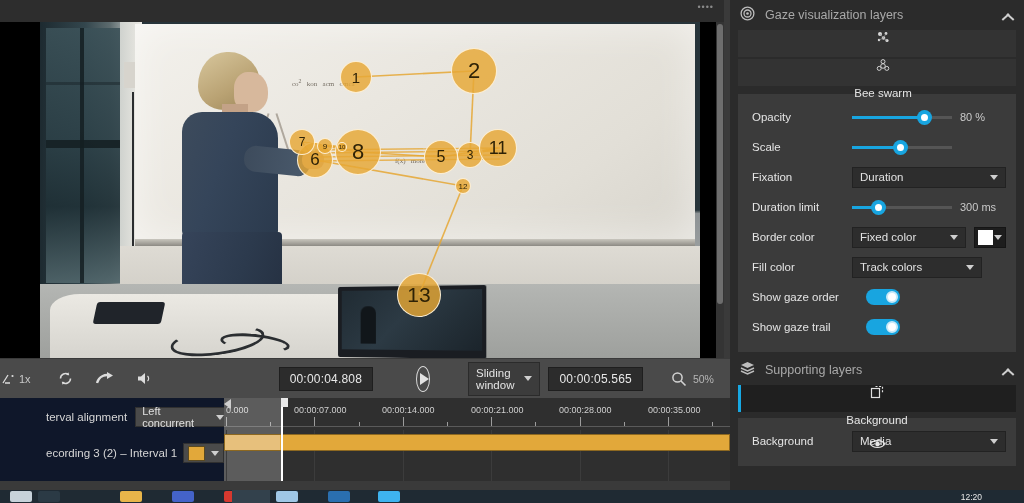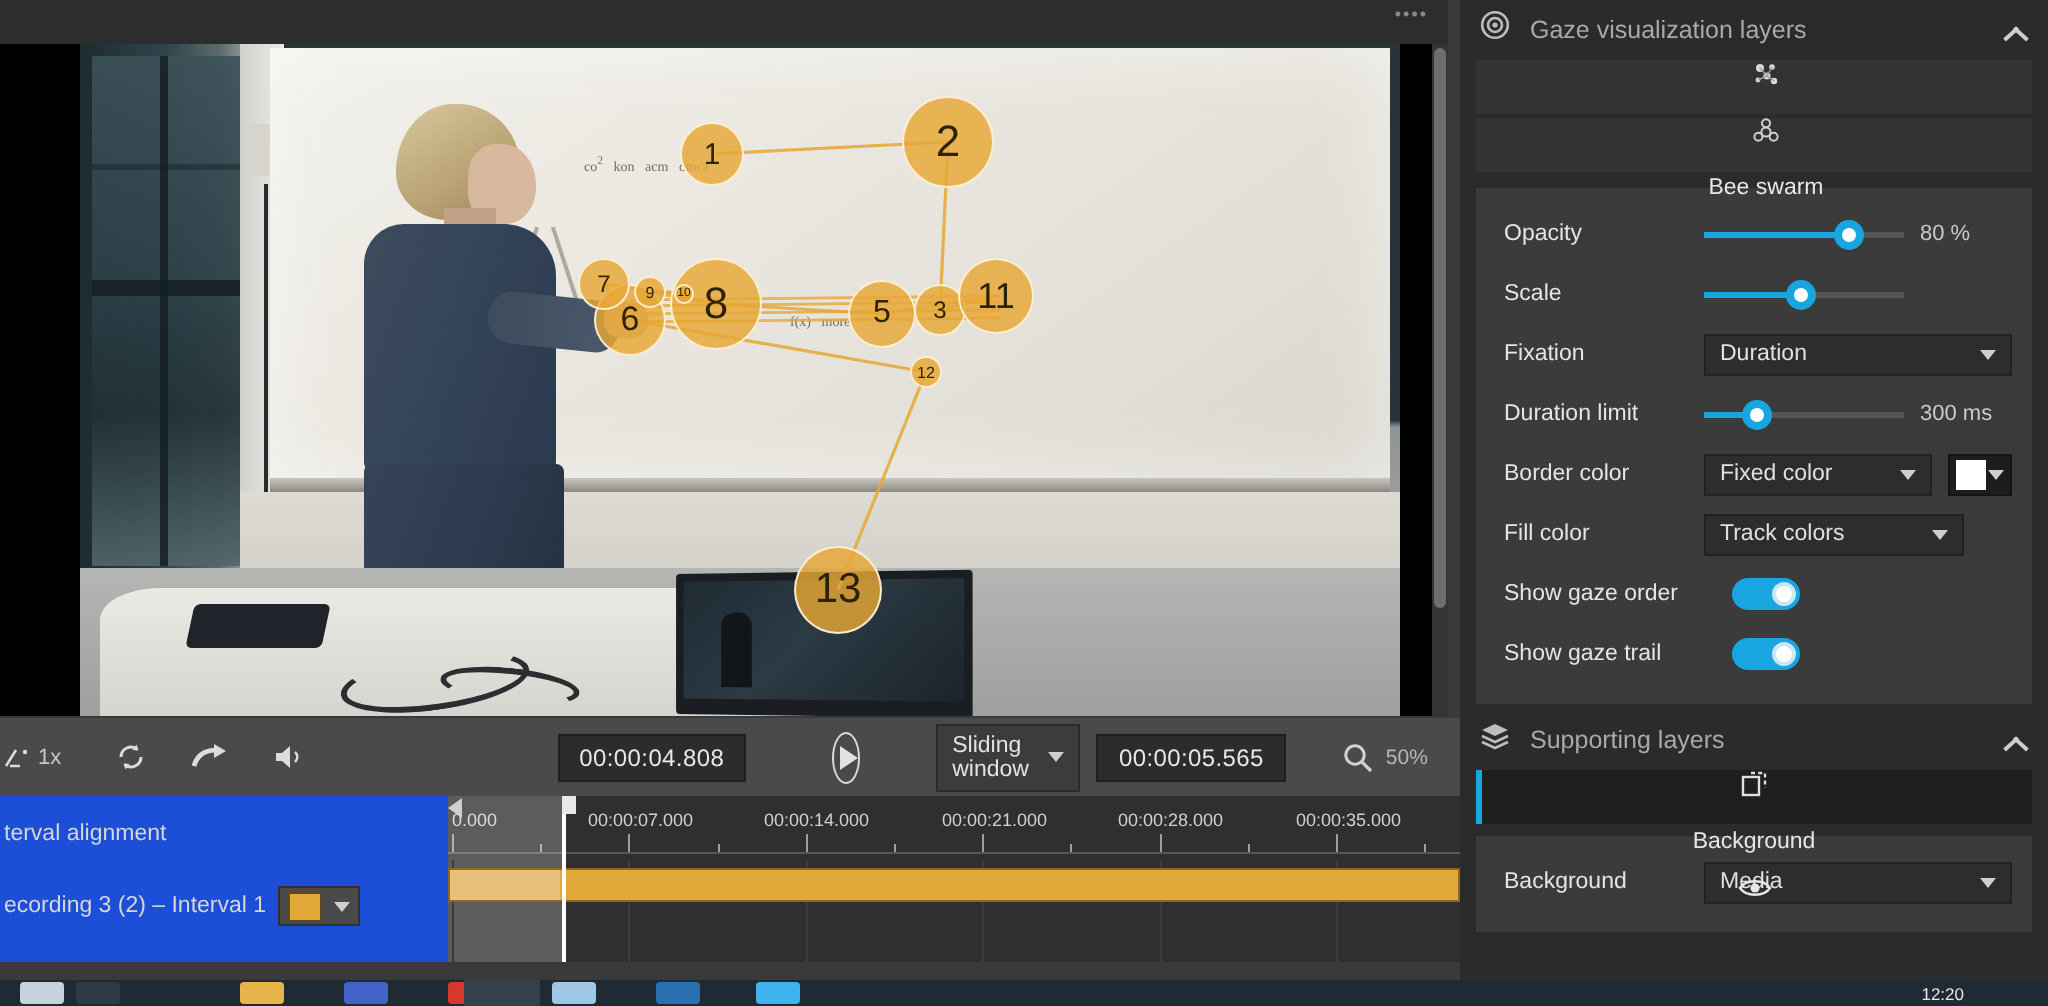--- a/index.html
+++ b/index.html
@@ -192,21 +192,21 @@
   .sq-btn {
     width: 24px; height: 20px; background:#3f3f3f; border:1px solid #2c2c2c;
     display:flex; align-items:center; justify-content:center;
   }
 
   
   #timeline {
     position: absolute; left: 0; top: 398px; width: 730px; height: 83px;
     background: #3b3b3b;
   }
-  #tl-left { position:absolute; left:0; top:0; width:224px; height:83px; background:#1d4ed8; }
+  #tl-left { position:absolute; left:0; top:0; width:224px; height:83px; background:#0f172a;padding-left:44px; }
   .tl-row { display:flex; align-items:center; height:28px; padding-left:2px; }
   .tl-label { color:#d6d6d6; font-size:11.5px; white-space:nowrap; }
   .tl-sel {
     background:#4a4a4a; border:1px solid #303030; color:#e0e0e0; font-size:11px;
     height:20px; display:flex; align-items:center; padding:0 6px; gap:22px;
   }
   .swatch { width:17px; height:15px; background:#e2a83a; border:1px solid #5a4a22; }
   #tl-right { position:absolute; left:224px; top:0; width:506px; height:83px; background:#2f2f2f; }
   .tl-ruler { position:absolute; left:0; top:0; width:506px; height:32px; background:#2f2f2f; }
   .tl-tick-label { position:absolute; top:7px; color:#d0d0d0; font-size:9px; }
@@ -457,20 +457,24 @@
           <rect x="1.5" y="1.5" width="11" height="11" stroke="#d6d6d6" stroke-width="1.2" fill="none"></rect>
           <rect x="4" y="4" width="6" height="6" fill="#d6d6d6"></rect>
         </svg>
       </div>
     </div>
 
     <div id="timeline">
       <div id="tl-left">
         <div class="tl-row" style="margin-top:5px;">
           <span class="tl-label">terval alignment</span>
+          <span class="tl-sel" style="margin-left:8px;width:121px;justify-content:space-between;">
+            <span>Left concurrent</span>
+            <span class="caret-dn"></span>
+          </span>
         </div>
         <div class="tl-row" style="margin-top:8px;">
           <span class="tl-label">ecording 3 (2) – Interval 1</span>
           <span class="tl-sel" style="margin-left:6px;gap:6px;padding:0 4px;">
             <span class="swatch" style="background: rgb(226, 168, 58);"></span>
             <span class="caret-dn"></span>
           </span>
         </div>
       </div>
 

